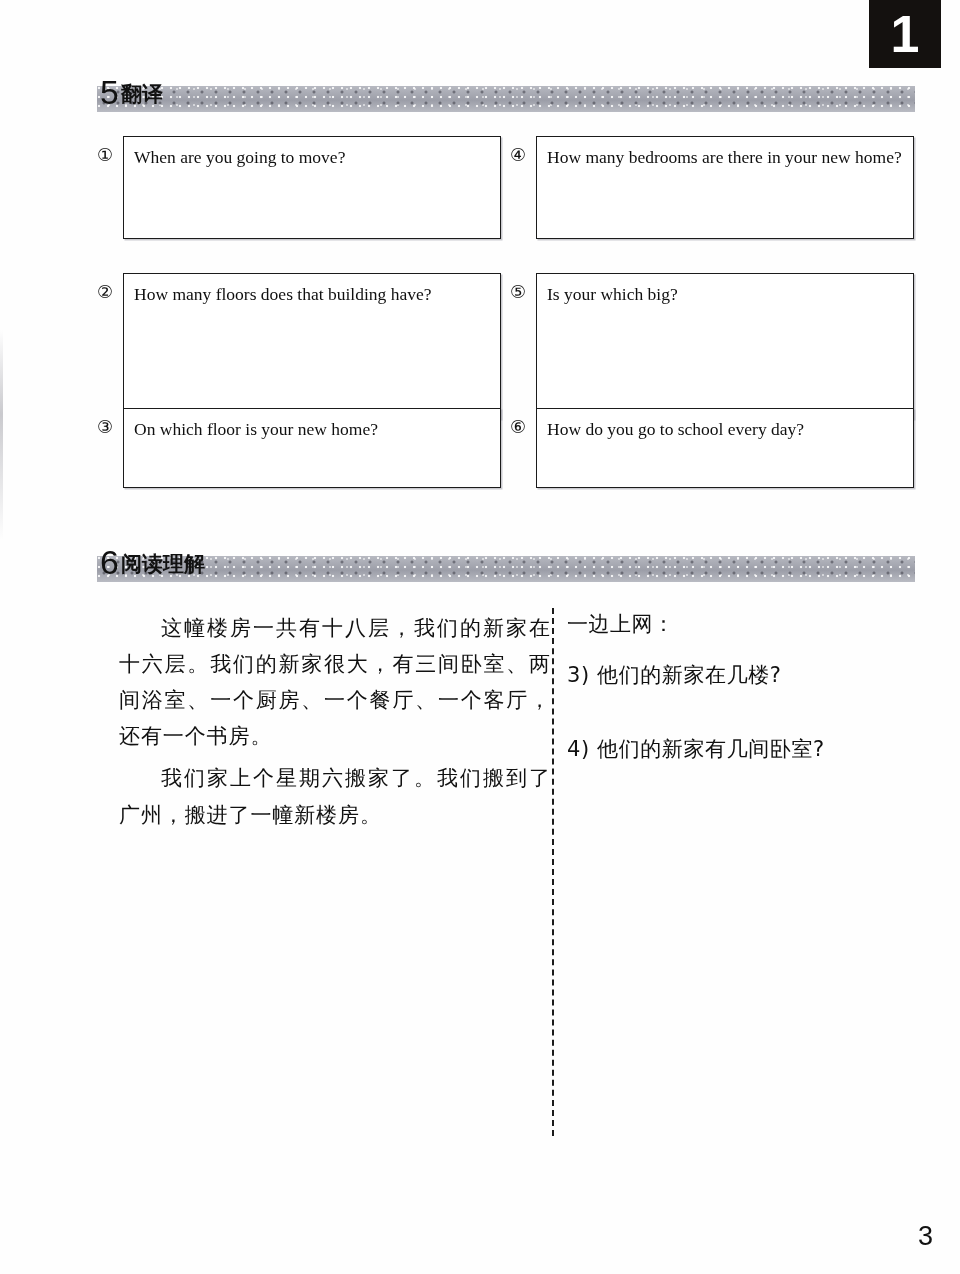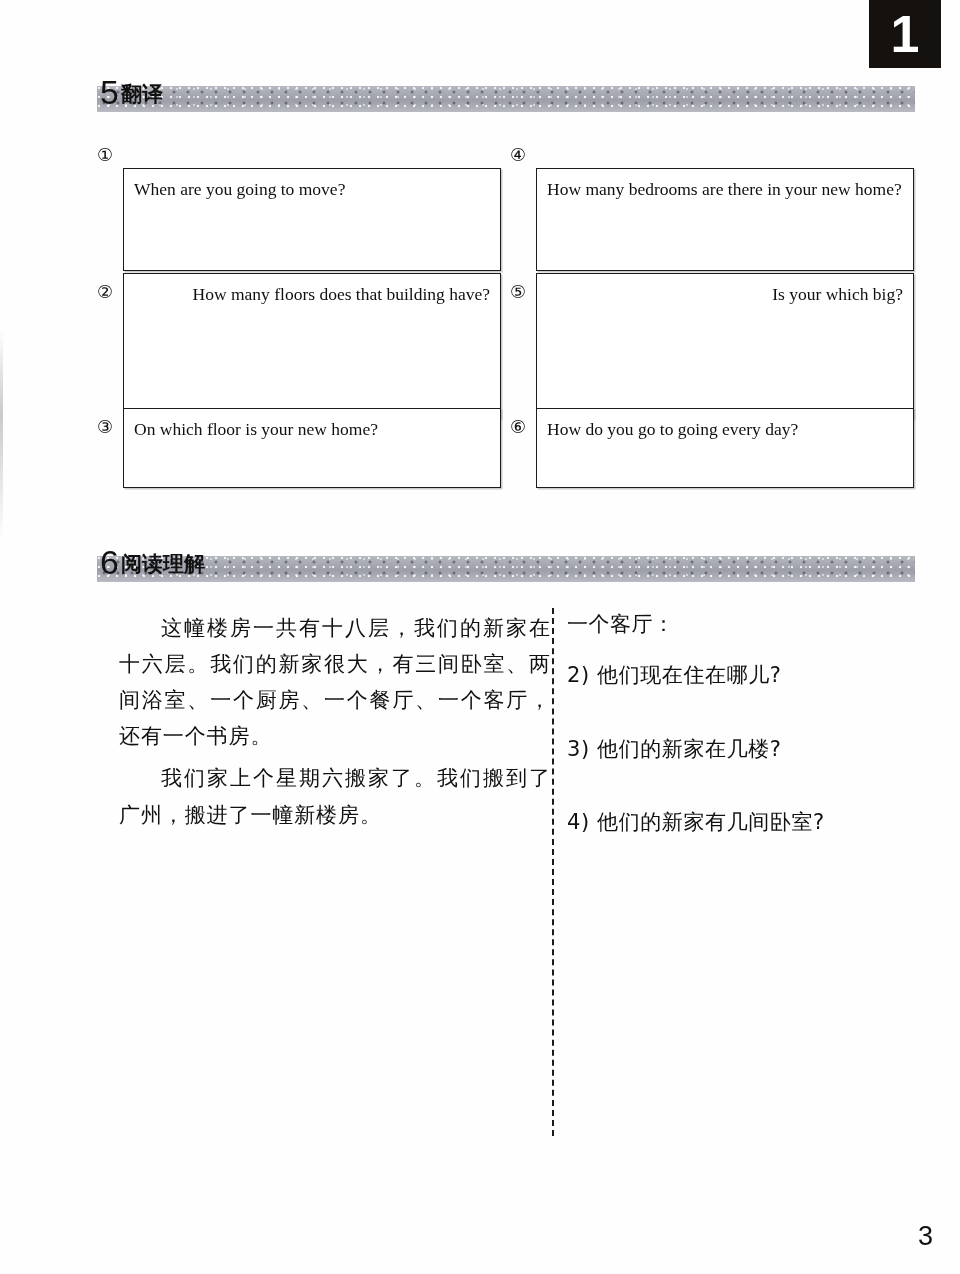--- a/index.html
+++ b/index.html
@@ -121,22 +121,22 @@
     line-height: 1.3;
     color: #101010;
   }
   .col-left  { left: 0px; }
   .col-right { left: 413px; }
   .row-1 { top: 0px; }
   .row-2 { top: 137px; }
   .row-3 { top: 272px; }
 
   .box-w { width: 378px; }
-  .box-h-a { height: 103px; margin-top: 32px; }
-  .box-h-b { height: 146px; text-align: right; }
+  .box-h-a { height: 103px; }
+  .box-h-b { height: 146px; }
   .box-h-c { height: 80px; }
 
   
   .reading-area {
     position: absolute;
     left: 97px;
     top: 600px;
     width: 830px;
     height: 560px;
   }
@@ -257,21 +257,21 @@
     <div class="trans-item col-right row-2">
       <span class="circled">⑤</span>
       <div class="answer-box box-w box-h-b">
         <div class="answer-text">Is your which big?</div>
       </div>
     </div>
 
     <div class="trans-item col-right row-3">
       <span class="circled">⑥</span>
       <div class="answer-box box-w box-h-c">
-        <div class="answer-text">How do you go to going every day?</div>
+        <div class="answer-text">How do you go to school every day?</div>
       </div>
     </div>
 
   </div>
 
   <div class="section-banner banner-6"></div>
   <div class="section-label label-6">
     <span class="section-num">6</span>
     <span class="section-title">阅读理解</span>
   </div>
@@ -279,22 +279,21 @@
   <div class="reading-area">
 
     <div class="passage">
       <p>这幢楼房一共有十八层，我们的新家在十六层。我们的新家很大，有三间卧室、两间浴室、一个厨房、一个餐厅、一个客厅，还有一个书房。</p>
       <p>我们家上个星期六搬家了。我们搬到了广州，搬进了一幢新楼房。</p>
     </div>
 
     <div class="divider"></div>
 
     <div class="questions">
-      <div class="q-heading">一个客厅：</div>
-      <div class="q-item">2) 他们现在住在哪儿?</div>
+      <div class="q-heading">一边上网：</div>
       <div class="q-item">3) 他们的新家在几楼?</div>
       <div class="q-item">4) 他们的新家有几间卧室?</div>
     </div>
 
   </div>
 
   <div class="page-number">3</div>
 
 </div>
 

